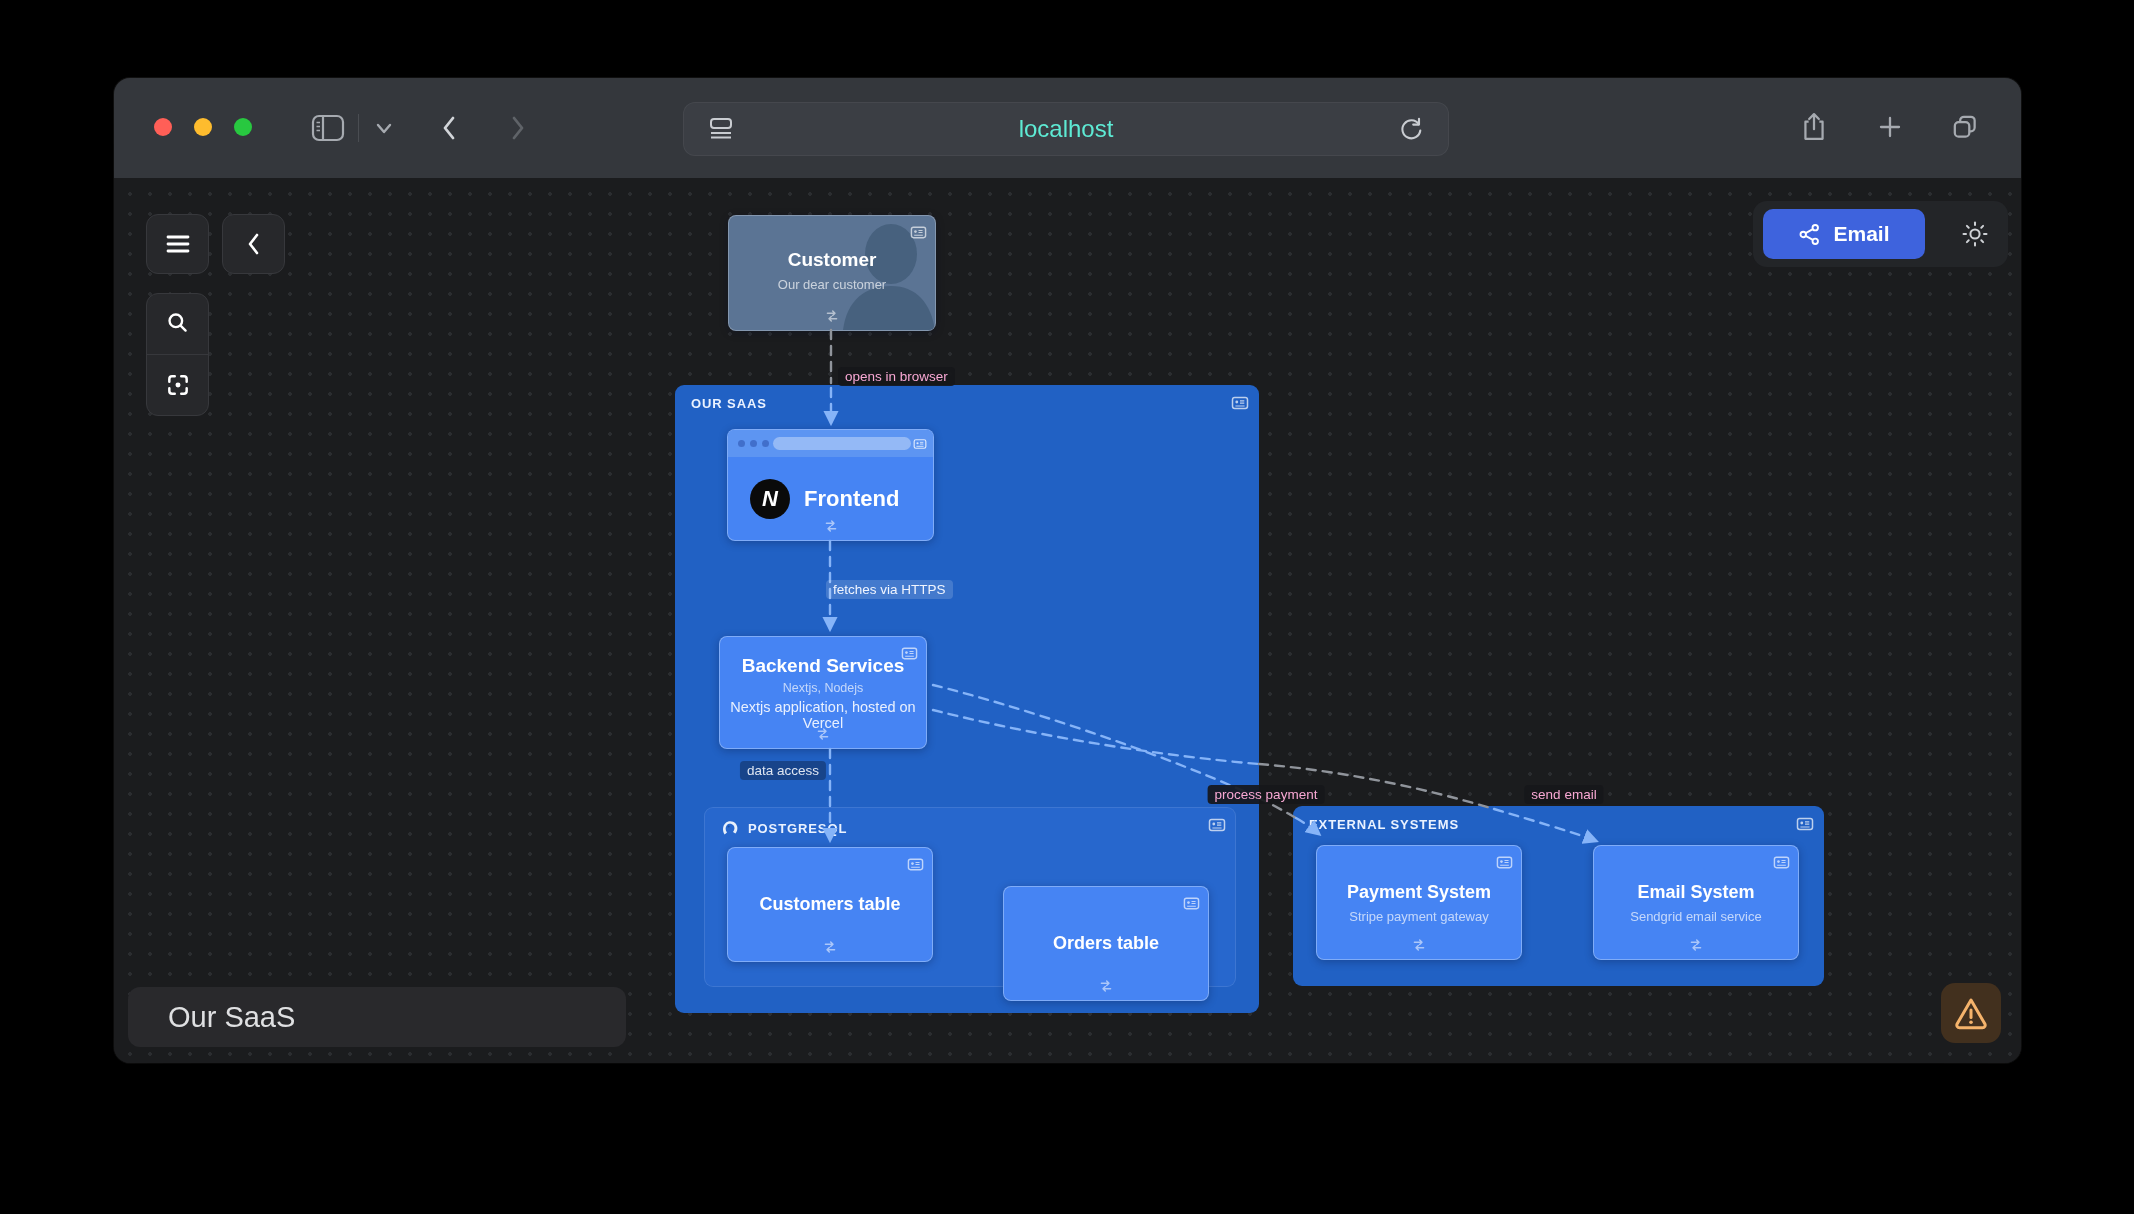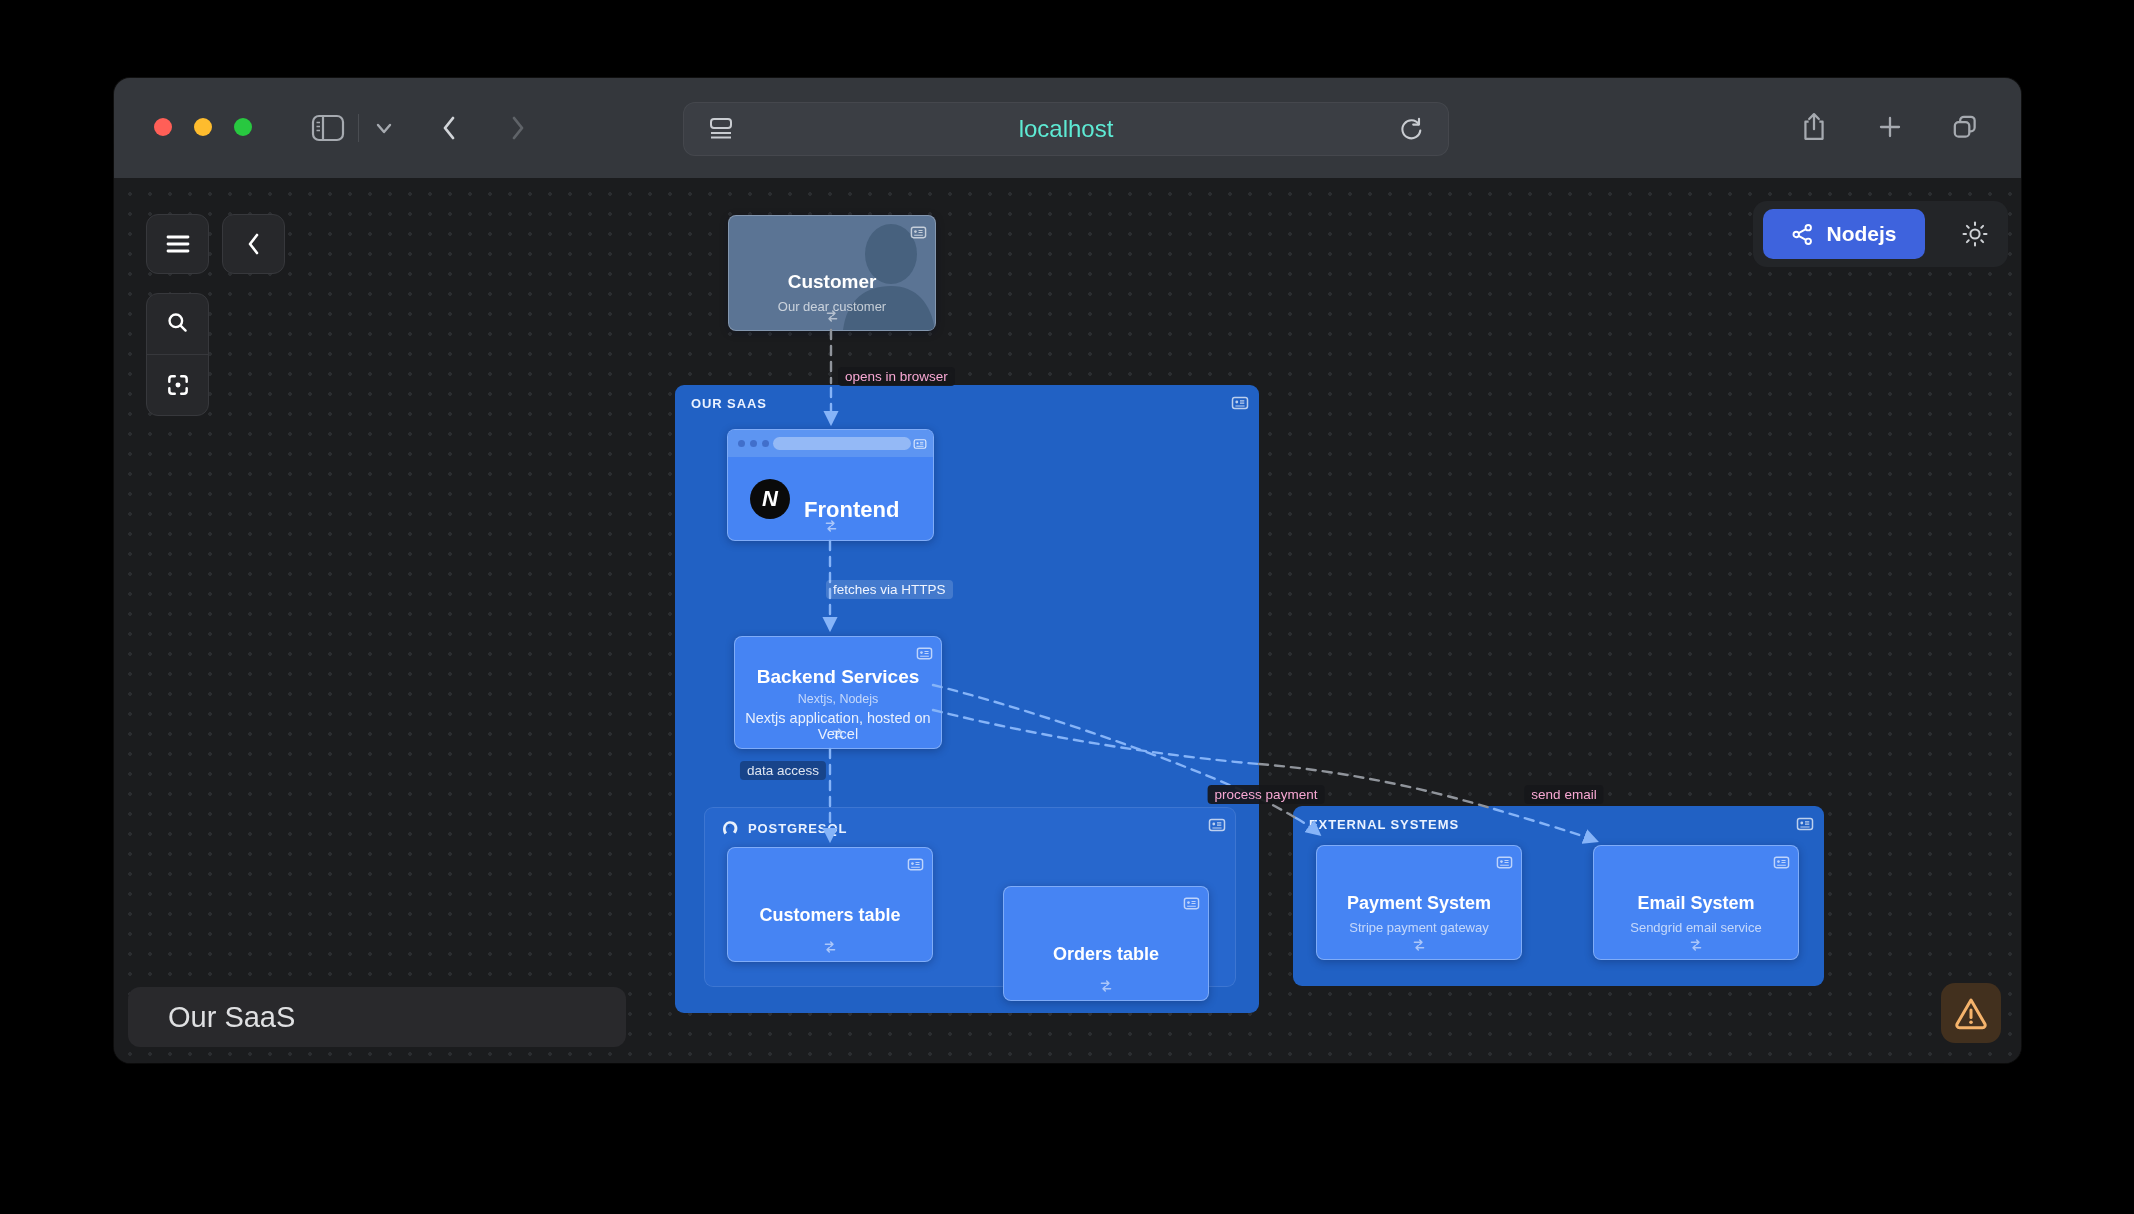--- a/index.html
+++ b/index.html
@@ -40,21 +40,21 @@
   .ctr{position:absolute;background:#2161c4;border-radius:9px;}
   .ctr.inner{background:#2767cd;box-shadow:inset 0 0 0 1px rgba(255,255,255,.10);}
   .ctr-label{position:absolute;left:16px;top:11px;display:flex;align-items:center;gap:8px;
              color:#eaf2ff;font-size:13px;font-weight:700;letter-spacing:.9px;}
   .card-ic{position:absolute;right:10px;top:9px;width:18px;height:18px;color:rgba(255,255,255,.7);}
   
   .node{position:absolute;background:#4684f3;border:1.5px solid rgba(198,221,255,.45);border-radius:8px;
         box-shadow:0 2px 8px rgba(0,10,40,.28);color:#fff;}
   .node .card-ic{right:8px;top:8px;width:17px;height:17px;color:rgba(255,255,255,.65);}
   .swap-ic{position:absolute;left:50%;bottom:6px;transform:translateX(-50%);width:16px;height:16px;color:rgba(255,255,255,.55);}
-  .ntitle{font-size:19px;font-weight:700;margin-top:22px;}
+  .ntitle{font-size:19px;font-weight:700;}
   .nsub{font-size:13px;color:rgba(255,255,255,.68);}
   .ndesc{font-size:14.5px;color:rgba(255,255,255,.88);}
   .ncenter{position:absolute;inset:0;display:flex;flex-direction:column;align-items:center;justify-content:center;
            text-align:center;gap:6px;padding:0 10px;}
   
   .node.customer{background:#5b7494;border-color:rgba(255,255,255,.25);}
   .sil{position:absolute;right:0;bottom:0;width:120px;height:110px;overflow:hidden;border-radius:0 0 6px 0;}
   
   .fchrome{position:absolute;left:0;top:0;right:0;height:27px;background:#5d95f2;border-radius:6px 6px 0 0;}
   .fdot{position:absolute;top:10px;width:7px;height:7px;border-radius:50%;background:rgba(20,50,140,.38);}
@@ -250,21 +250,21 @@
         </div>
         <div class="fbody">
           <div class="nextlogo">N</div>
           <div class="ntitle" style="font-size:22px">Frontend</div>
         </div>
         <svg class="swap-ic">
             <use href="#i-swap"></use>
           </svg>
       </div>
 
-      <div class="node z3" style="left:620px;top:458px;width:206px;height:111px">
+      <div class="node z3" style="left:605px;top:458px;width:206px;height:111px">
         <div class="ncenter" style="gap:4px">
           <div class="ntitle">Backend Services</div>
           <div class="nsub" style="font-size:12.5px">Nextjs, Nodejs</div>
           <div class="ndesc">Nextjs application, hosted on Vercel</div>
         </div>
         <svg class="card-ic">
             <use href="#i-card"></use>
           </svg>
         <svg class="swap-ic">
             <use href="#i-swap"></use>
@@ -348,21 +348,21 @@
       </div>
 
       <div class="sharepill z8">
         <div class="sharebtn">
           <svg width="23" height="23" viewBox="0 0 22 22">
             <circle cx="5" cy="11" r="2.6" fill="none" stroke="currentColor" stroke-width="1.8"></circle>
             <circle cx="16.5" cy="4.5" r="2.6" fill="none" stroke="currentColor" stroke-width="1.8"></circle>
             <circle cx="16.5" cy="17.5" r="2.6" fill="none" stroke="currentColor" stroke-width="1.8"></circle>
             <path d="M7.3,9.7 L14.2,5.8 M7.3,12.3 L14.2,16.2" stroke="currentColor" stroke-width="1.8"></path>
           </svg>
-          <span>Nodejs</span>
+          <span>Email</span>
         </div>
         <div class="themebtn">
           <svg width="30" height="30" viewBox="0 0 30 30">
             <circle cx="15" cy="15" r="4.6" fill="none" stroke="currentColor" stroke-width="2"></circle>
             <g stroke="currentColor" stroke-width="2" stroke-linecap="round">
               <line x1="15" y1="3.5" x2="15" y2="6"></line>
                 <line x1="15" y1="24" x2="15" y2="26.5"></line>
               <line x1="3.5" y1="15" x2="6" y2="15"></line>
                 <line x1="24" y1="15" x2="26.5" y2="15"></line>
               <line x1="6.9" y1="6.9" x2="8.7" y2="8.7"></line>

